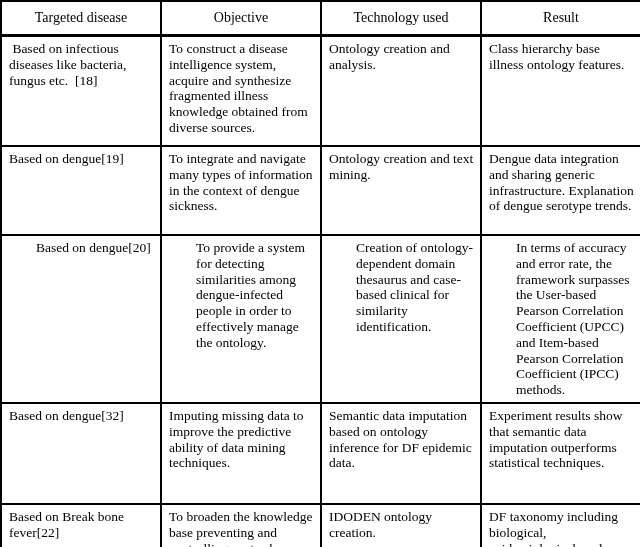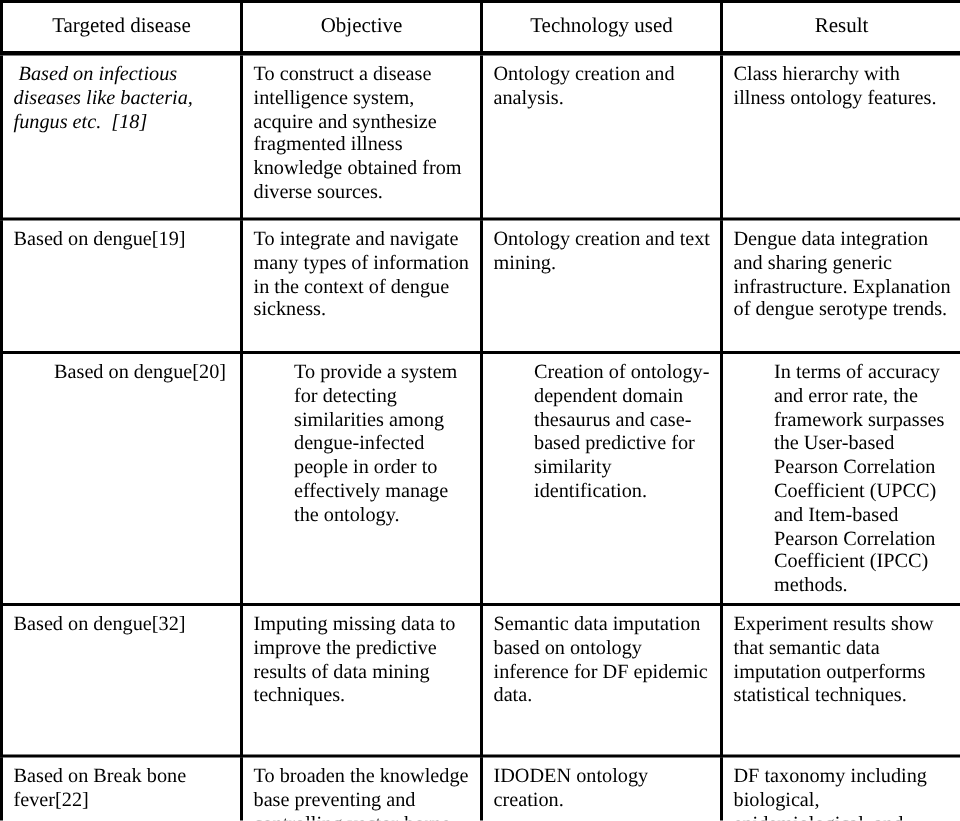--- a/index.html
+++ b/index.html
@@ -41,21 +41,21 @@
     height: 24px;
     padding: 4px 2px;
     border-bottom-width: 3px;
     border-radius: 14px;
   }
   tr.row-h1 td { height: 100px; }
   tr.row-h2 td { height: 79px; margin-left: 20px; }
   tr.row-h3 td { height: 121px; padding-left: 34px; }
   tr.row-h4 td { height: 91px; }
   tr.row-h5 td { height: 78px; }
-  td.prewrap { white-space: pre-wrap; font-style: italic; }
+  td.prewrap { white-space: pre-wrap; }
   td.justify { text-align: justify; }
 </style>
 </head>
 <body>
 
 <table class="review-table">
   <colgroup>
       <col>
       <col>
       <col>
@@ -67,37 +67,37 @@
       <th>Objective</th>
       <th>Technology used</th>
       <th>Result</th>
     </tr>
   </thead>
   <tbody>
     <tr class="row-h1">
       <td class="prewrap"> Based on infectious diseases like bacteria, fungus etc.  [18]</td>
       <td>To construct a disease intelligence system, acquire and synthesize fragmented illness knowledge obtained from diverse sources.</td>
       <td>Ontology creation and analysis.</td>
-      <td>Class hierarchy with illness ontology features.</td>
+      <td>Class hierarchy base illness ontology features.</td>
     </tr>
     <tr class="row-h2">
       <td>Based on dengue[19]</td>
       <td>To integrate and navigate many types of information in the context of dengue sickness.</td>
       <td>Ontology creation and text mining.</td>
       <td class="justify">Dengue data integration and sharing generic infrastructure. Explanation of dengue serotype trends.</td>
     </tr>
     <tr class="row-h3">
       <td>Based on dengue[20]</td>
       <td>To provide a system for detecting similarities among dengue-infected people in order to effectively manage the ontology.</td>
-      <td>Creation of ontology-dependent domain thesaurus and case-based predictive for similarity identification.</td>
+      <td>Creation of ontology-dependent domain thesaurus and case-based clinical for similarity identification.</td>
       <td>In terms of accuracy and error rate, the framework surpasses the User-based Pearson Correlation Coefficient (UPCC) and Item-based Pearson Correlation Coefficient (IPCC) methods.</td>
     </tr>
     <tr class="row-h4">
       <td>Based on dengue[32]</td>
-      <td>Imputing missing data to improve the predictive results of data mining techniques.</td>
+      <td>Imputing missing data to improve the predictive ability of data mining techniques.</td>
       <td>Semantic data imputation based on ontology inference for DF epidemic data.</td>
       <td>Experiment results show that semantic data imputation outperforms statistical techniques.</td>
     </tr>
     <tr class="row-h5">
       <td>Based on Break bone fever[22]</td>
       <td>To broaden the knowledge base preventing and controlling vector-borne disease.</td>
       <td>IDODEN ontology creation.</td>
       <td>DF taxonomy including biological, epidemiological, and clinical characteristics.</td>
     </tr>
   </tbody>

